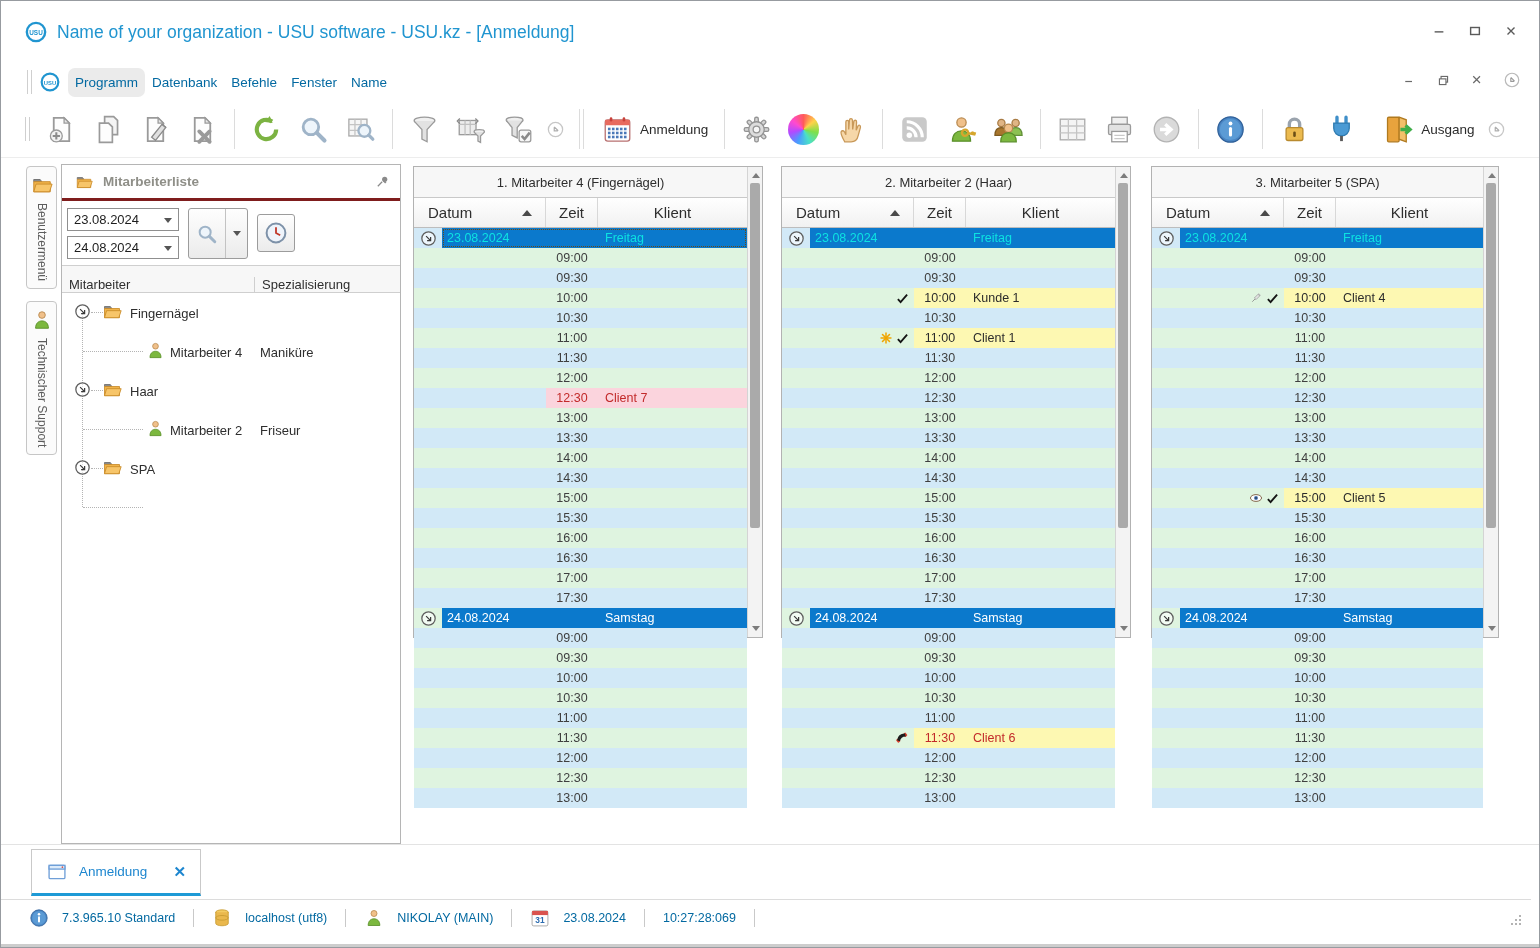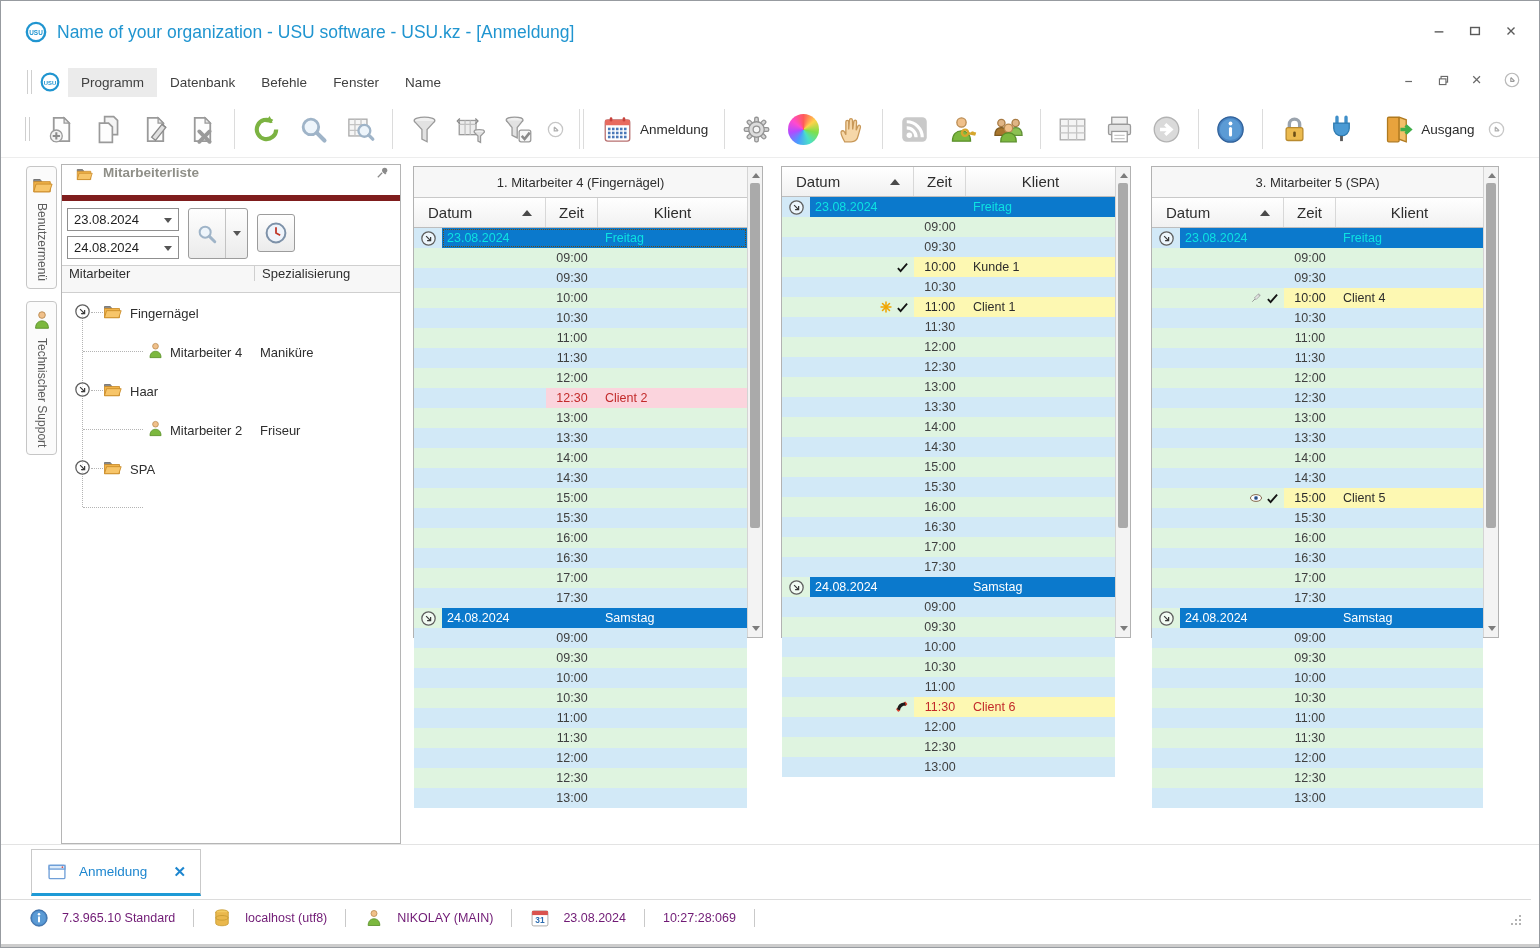--- a/index.html
+++ b/index.html
@@ -14,21 +14,21 @@
   
   .titlebar{position:absolute;top:0;left:0;right:0;height:62px;display:flex;align-items:center;padding-left:24px;background:#fff;}
   .app-title{margin-left:10px;font-size:17.5px;color:#2095d0;}
   .win-controls{position:absolute;right:20px;top:22px;display:flex;gap:20px;align-items:center;}
   .wc{width:16px;height:16px;display:flex;align-items:center;justify-content:center;color:#5a5a5a;cursor:default;}
 
   
   .menubar{position:absolute;top:62px;left:0;right:0;height:38px;display:flex;align-items:center;padding-left:26px;}
   .grip{width:5px;height:24px;border-left:1px solid #cfcfcf;border-right:1px solid #cfcfcf;margin-right:8px;}
   .menubar .mlogo{margin-right:8px;}
-  .mitem{padding:7px 13px;font-size:13.5px;color:#404040;}
+  .mitem{padding:7px 7px;font-size:13.5px;color:#0369a1;border-radius:7px;}
   .mitem.active{background:#ebebeb;}
   .mdi-controls{position:absolute;right:18px;top:8px;display:flex;gap:18px;align-items:center;color:#6a6a6a;}
 
   
   .toolbar{position:absolute;top:100px;left:0;right:0;height:57px;display:flex;align-items:center;padding-left:24px;border-bottom:1px solid #ededed;}
   .tbtn{display:flex;align-items:center;gap:7px;padding:0 8px;height:46px;border-radius:3px;}
   .tbtn.small{padding:0 4px;opacity:.8;}
   .tlabel{font-size:13.5px;color:#2b2b2b;}
   .tsep{width:1px;height:40px;background:#dcdcdc;margin:0 8px;}
   .tsep.double{width:5px;background:transparent;border-left:1px solid #dcdcdc;border-right:1px solid #dcdcdc;margin:0 10px;}
@@ -37,33 +37,33 @@
   
   .main{position:absolute;top:157px;left:0;right:0;height:686px;background:#fff;}
 
   
   .vtabs{position:absolute;left:25px;top:8px;width:31px;display:flex;flex-direction:column;gap:12px;}
   .vtab{border:1px solid #c6c6c6;border-radius:4px;background:#fbfbfb;display:flex;flex-direction:column;align-items:center;padding:7px 2px;gap:7px;}
   .vlabel{writing-mode:vertical-rl;font-size:12px;color:#5c5c5c;}
 
   
   .epanel{position:absolute;left:60px;top:6px;width:340px;height:680px;border:1px solid #b5b5b5;background:#fff;}
-  .ep-header{height:36px;display:flex;padding:0 10px 0 12px;border-bottom:6px solid #7f1d1d;}
+  .ep-header{height:36px;display:flex;align-items:center;padding:0 10px 0 12px;border-bottom:3px solid #7f1d1d;}
   .ep-title{font-weight:bold;color:#8f8f88;font-size:13.5px;margin-left:9px;flex:1;}
   .ep-controls{height:64px;display:flex;align-items:flex-start;padding:7px 0 0 5px;gap:9px;}
   .date-col{display:flex;flex-direction:column;gap:5px;}
   .combo{width:112px;height:23px;border:1px solid #8f8f8f;background:#fff;display:flex;align-items:center;padding-left:6px;font-size:13px;color:#1d1d1d;position:relative;}
   .combo .arr{position:absolute;right:6px;top:9px;width:0;height:0;border-left:4px solid transparent;border-right:4px solid transparent;border-top:5px solid #555;}
   .splitbtn{width:60px;height:51px;border:1px solid #9c9c9c;border-radius:3px;background:linear-gradient(#fefefe,#ebebeb);display:flex;align-items:center;}
   .split-l{width:36px;display:flex;justify-content:center;}
   .split-div{width:1px;height:100%;background:#c3c3c3;}
   .split-r{flex:1;display:flex;justify-content:center;}
   .split-r .arr{width:0;height:0;border-left:4px solid transparent;border-right:4px solid transparent;border-top:5px solid #555;}
   .clockbtn{width:38px;height:38px;border:1px solid #9c9c9c;border-radius:3px;background:linear-gradient(#fefefe,#ebebeb);display:flex;align-items:center;justify-content:center;margin-top:6px;}
-  .ep-thead{height:28px;display:flex;align-items:flex-start;border-top:1px solid #cfcfcf;border-bottom:1px solid #cfcfcf;background:#f7f7f7;font-size:13px;color:#2e2e2e;}
+  .ep-thead{height:28px;display:flex;align-items:flex-end;border-top:1px solid #cfcfcf;border-bottom:1px solid #cfcfcf;background:#f7f7f7;font-size:13px;color:#2e2e2e;}
   .th1{width:193px;display:flex;align-items:center;padding-left:7px;border-right:1px solid #cfcfcf;}
   .th2{flex:1;display:flex;align-items:center;padding-left:7px;}
   .ep-tree{position:relative;font-size:13px;color:#2e2e2e;}
   .trow{height:39px;position:relative;}
   .tpos{position:absolute;top:50%;transform:translateY(-50%);}
   .dot-v{position:absolute;border-left:1px dotted #b4b4b4;width:0;left:20px;}
   .dot-h{position:absolute;border-top:1px dotted #b4b4b4;height:0;}
 
   
   .scol{position:absolute;top:8px;width:350px;height:472px;border:1px solid #b2b2b2;background:#a3a3a3;}
@@ -98,21 +98,21 @@
   .sarr.down{bottom:6px;border-top:5px solid #7c7c7c;}
   .thumb{position:absolute;left:2px;top:16px;width:10px;height:345px;background:#aaaaaa;border-radius:2px;}
 
   
   .tabstrip{position:absolute;top:843px;left:0;right:0;height:55px;border-top:1px solid #e3e3e3;background:#fff;}
   .btab{position:absolute;left:30px;top:4px;width:170px;height:47px;background:#fff;border:1px solid #c9c9c9;border-bottom:3px solid #1d9ad6;display:flex;align-items:center;gap:11px;padding:0 14px;}
   .btab-label{font-size:13.5px;color:#1d86cf;flex:1;}
   .btab-close{color:#1d86cf;font-size:15px;font-weight:bold;}
 
   
-  .statusbar{position:absolute;top:898px;left:0;right:8px;height:37px;border-top:1px solid #dcdcdc;display:flex;align-items:center;padding-left:28px;font-size:12.5px;color:#701a75;background:#fff;}
+  .statusbar{position:absolute;top:898px;left:0;right:8px;height:37px;border-top:1px solid #dcdcdc;display:flex;align-items:center;padding-left:28px;font-size:12.5px;color:#0369a1;background:#fff;}
   .sitem{display:flex;align-items:center;gap:13px;}
   .ssep{width:1px;height:18px;background:#c9c9c9;margin:0 18px;}
   .sgrip{position:absolute;right:8px;bottom:6px;}
   .bstrip{position:absolute;top:935px;left:0;right:0;height:13px;background:#fff;border-bottom:5px solid #cdcdcd;}
 </style>
 </head>
 <body>
 
 <div class="window">
 
@@ -669,21 +669,21 @@
         <div class="c-klient"></div>
       </div>
               <div class="row r-green">
         <div class="c-datum"></div>
         <div class="c-zeit">12:00</div>
         <div class="c-klient"></div>
       </div>
               <div class="row r-blue apt apt-pink">
         <div class="c-datum"></div>
         <div class="c-zeit">12:30</div>
-        <div class="c-klient">Client 2</div>
+        <div class="c-klient">Client 7</div>
       </div>
               <div class="row r-green">
         <div class="c-datum"></div>
         <div class="c-zeit">13:00</div>
         <div class="c-klient"></div>
       </div>
               <div class="row r-blue">
         <div class="c-datum"></div>
         <div class="c-zeit">13:30</div>
         <div class="c-klient"></div>
@@ -790,20 +790,21 @@
             </div>
      </div>
      <div class="sbar">
        <span class="sarr up"></span>
        <span class="thumb"></span>
        <span class="sarr down"></span>
      </div>
         </div>
         <div class="scol" style="left: 780px; width: 350px;">
           <div class="sbody">
+       <div class="stitle">2. Mitarbeiter 2 (Haar)</div>
        <div class="shead">
          <div class="hd">Datum<span class="sort"></span></div>
          <div class="hz">Zeit</div>
          <div class="hk">Klient</div>
        </div>
        <div class="srows">
               <div class="row row-date">
       <div class="cell-icon r-blue">
                   <span class="ic" style="width:17px;height:17px">
                     <svg viewBox="0 0 24 24" width="100%" height="100%">

